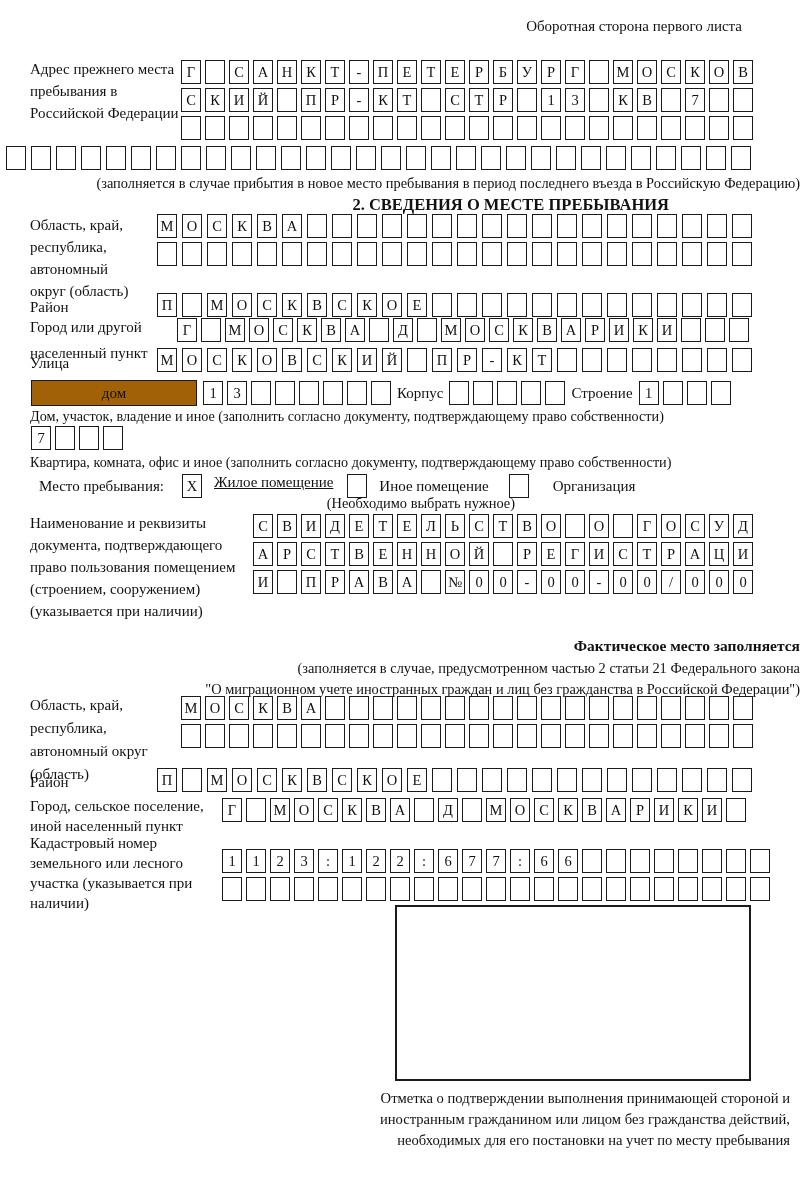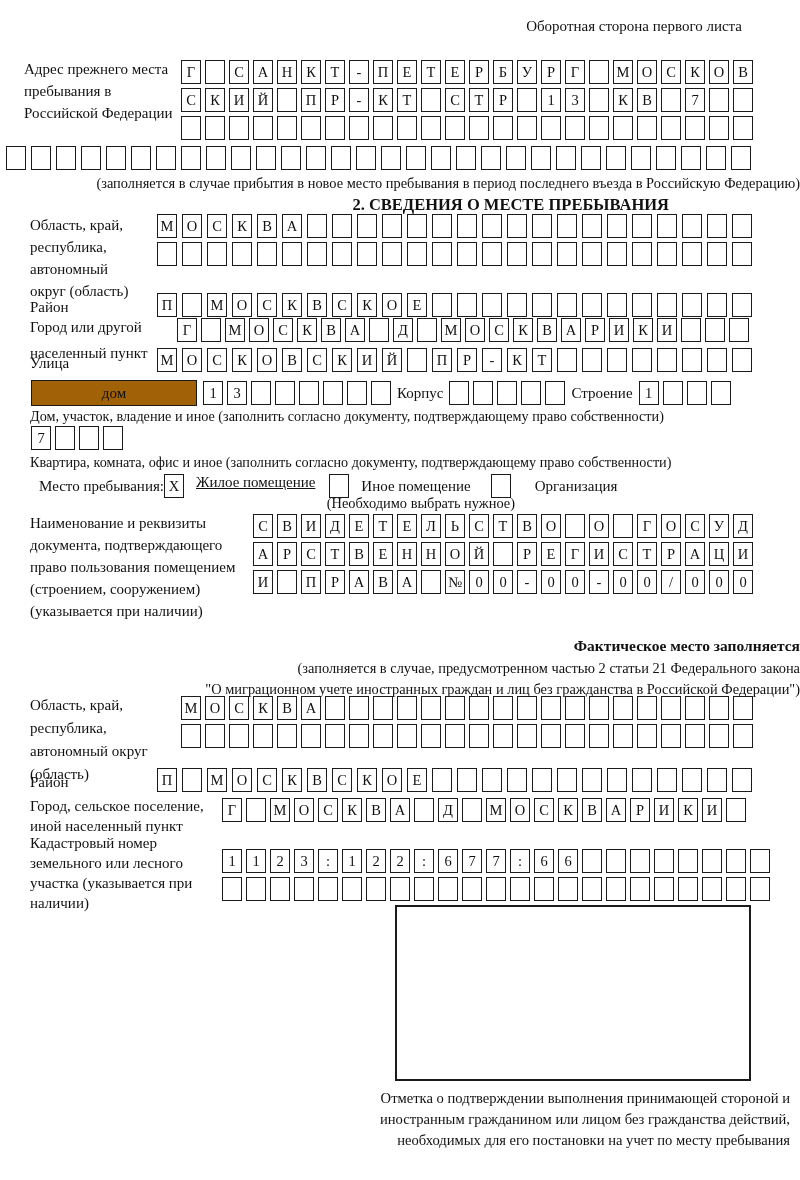--- a/index.html
+++ b/index.html
@@ -32,21 +32,21 @@
   .h2title{font-size:16.5px;font-weight:bold;}
   .stamp{
     box-sizing:border-box;border:2px solid #1b1b1b;background:#fff;
   }
 </style>
 </head>
 <body>
 
 <div class="abs" style="top:18px;right:58px;">Оборотная сторона первого листа</div>
 
-<div class="abs lbl" style="left:24px;top:58px;width:150px;">Адрес прежнего места пребывания в Российской Федерации</div>
+<div class="abs lbl" style="left:30px;top:58px;width:150px;">Адрес прежнего места пребывания в Российской Федерации</div>
 <div class="abs rows" style="left:181px;top:60px;">
   <div class="cellrow">
       <span class="cell">Г</span>
       <span class="cell"></span>
       <span class="cell">С</span>
       <span class="cell">А</span>
       <span class="cell">Н</span>
       <span class="cell">К</span>
       <span class="cell">Т</span>
       <span class="cell">-</span>
@@ -330,21 +330,21 @@
   <div class="cellrow">
       <span class="cell">7</span>
       <span class="cell"></span>
       <span class="cell"></span>
       <span class="cell"></span>
     </div>
 </div>
 <div class="abs cap" style="left:30px;top:454px;">Квартира, комната, офис и иное (заполнить согласно документу, подтверждающему право собственности)</div>
 
 <div class="abs inlinerow" style="left:39px;top:471px;">
-  <div class="lbl" style="margin-right:0;">Место пребывания:</div>
+  <div class="lbl" style="margin-right:18px;">Место пребывания:</div>
   <div class="cellrow">
       <span class="cell">X</span>
     </div>
   <div class="lbl" style="margin:0 14px 8px 8px;text-decoration:underline;">Жилое помещение</div>
   <div class="cellrow">
       <span class="cell"></span>
     </div>
   <div class="lbl" style="margin:0 20px 0 8px;">Иное помещение</div>
   <div class="cellrow">
       <span class="cell"></span>

